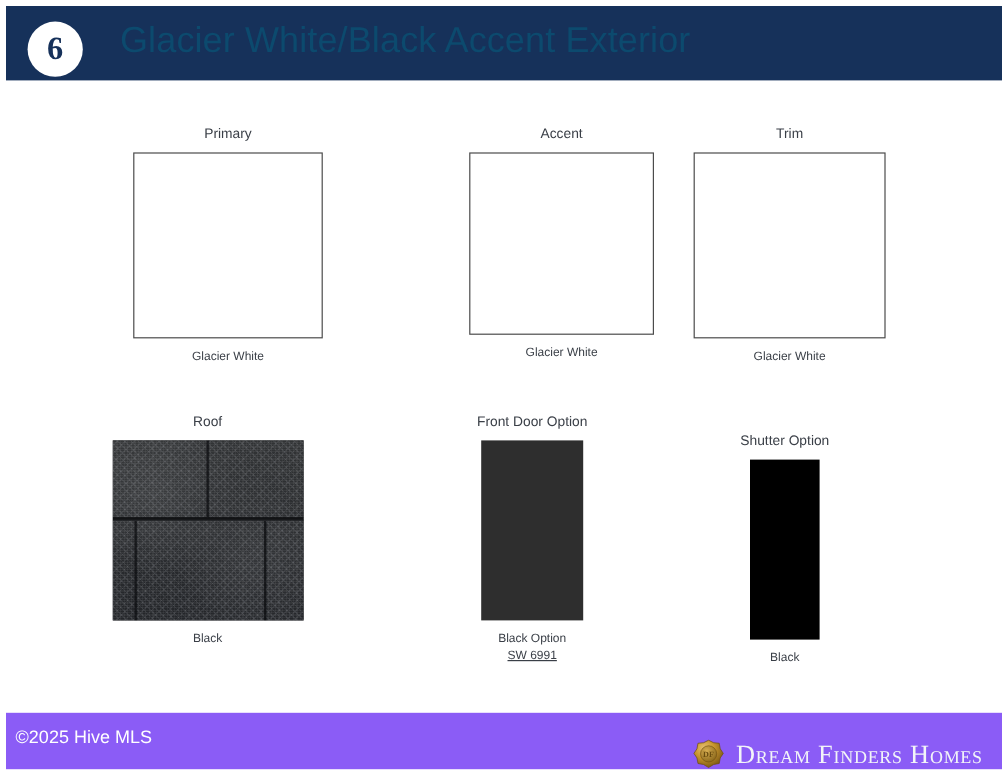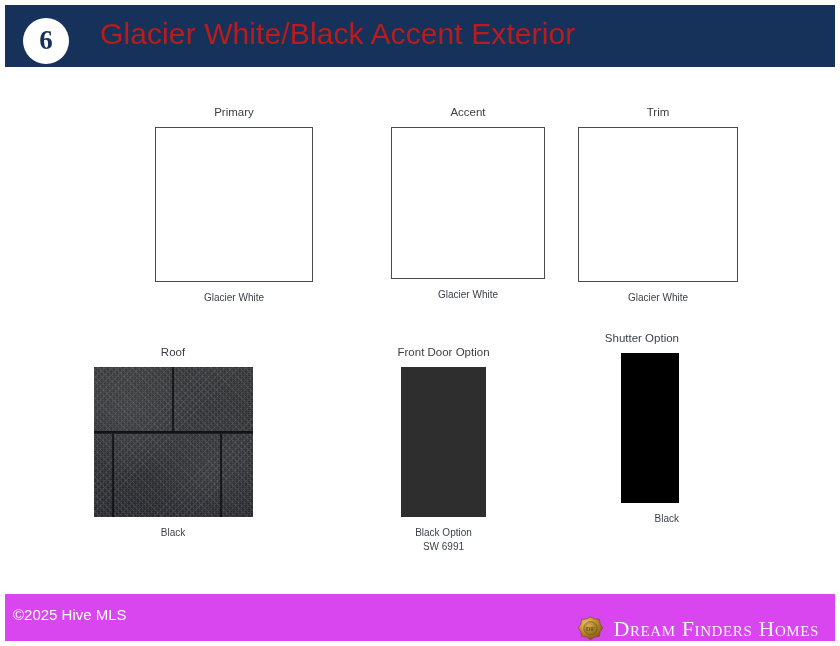--- a/index.html
+++ b/index.html
@@ -54,21 +54,21 @@
     color: #16315a;
     line-height: 1;
     margin-top: -1px;
   }
   .header-title {
     position: absolute;
     left: 100px;
     top: 17px;
     font-size: 30px;
     font-weight: 300;
-    color: #b91c1c;
+    color: #0c4a6e;
     letter-spacing: 0.1px;
     white-space: nowrap;
     z-index: 2;
     font-family: "Liberation Sans", sans-serif;
   }
 
   
   .board {
     position: absolute;
     left: 0;
@@ -104,20 +104,21 @@
   .swatch-caption {
     font-size: 10px;
     color: #3a3f47;
     text-align: center;
     line-height: 1.35;
     margin-top: 9px;
     white-space: nowrap;
   }
   .swatch-caption .line2 {
     display: block;
+    text-decoration: underline;
   }
 
   
   .roof-texture {
     position: relative;
     overflow: hidden;
     background-color: #2a2b2d;
     background-image:
       repeating-linear-gradient(0deg, rgba(255,255,255,0.055) 0px, rgba(255,255,255,0.055) 1px, rgba(0,0,0,0.0) 1px, rgba(0,0,0,0.0) 2px),
       repeating-linear-gradient(90deg, rgba(255,255,255,0.05) 0px, rgba(255,255,255,0.05) 1px, rgba(0,0,0,0.0) 1px, rgba(0,0,0,0.0) 3px),
@@ -140,21 +141,21 @@
     background: rgba(10,11,13,0.75);
   }
 
   
   .footer-band {
     position: absolute;
     left: 5px;
     top: 594px;
     width: 830px;
     height: 47px;
-    background: #d946ef;
+    background: #8b5cf6;
   }
   .footer-copyright {
     position: absolute;
     left: 8px;
     top: 12px;
     font-size: 15px;
     color: #ffffff;
     white-space: nowrap;
   }
   .footer-logo {
@@ -187,21 +188,21 @@
 <div class="page">
 
   <div class="header-band"></div>
   <div class="header-number-circle">
     <span>6</span>
   </div>
   <div class="header-title">Glacier White/Black Accent Exterior</div>
 
   <div class="board">
 
-    <div class="swatch-cell" style="left:103px; top:38px; width:174px;margin-left:44px;">
+    <div class="swatch-cell" style="left:103px; top:38px; width:174px;">
       <div class="swatch-label">Primary</div>
       <div class="swatch-chip bordered" style="width:158px; height:155px;"></div>
       <div class="swatch-caption">Glacier White</div>
     </div>
 
     <div class="swatch-cell" style="left:343px; top:38px; width:154px;padding-left:48px;">
       <div class="swatch-label">Accent</div>
       <div class="swatch-chip bordered" style="width:154px; height:152px;"></div>
       <div class="swatch-caption">Glacier White</div>
     </div>
@@ -225,21 +226,21 @@
 
     <div class="swatch-cell" style="left:401px; top:278px; width:85px;">
       <div class="swatch-label">Front Door Option</div>
       <div class="swatch-chip" style="width:85px; height:150px; background:#2e2e2e;"></div>
       <div class="swatch-caption">
         <span>Black Option</span>
         <span class="line2">SW 6991</span>
       </div>
     </div>
 
-    <div class="swatch-cell" style="left:629px; top:264px; width:50px;align-items:flex-end;">
+    <div class="swatch-cell" style="left:629px; top:294px; width:50px;">
       <div class="swatch-label">Shutter Option</div>
       <div class="swatch-chip" style="width:58px; height:150px; background:#000000;"></div>
       <div class="swatch-caption">Black</div>
     </div>
 
   </div>
 
   <div class="footer-band">
     <div class="footer-copyright">©2025 Hive MLS</div>
     <div class="footer-logo">

